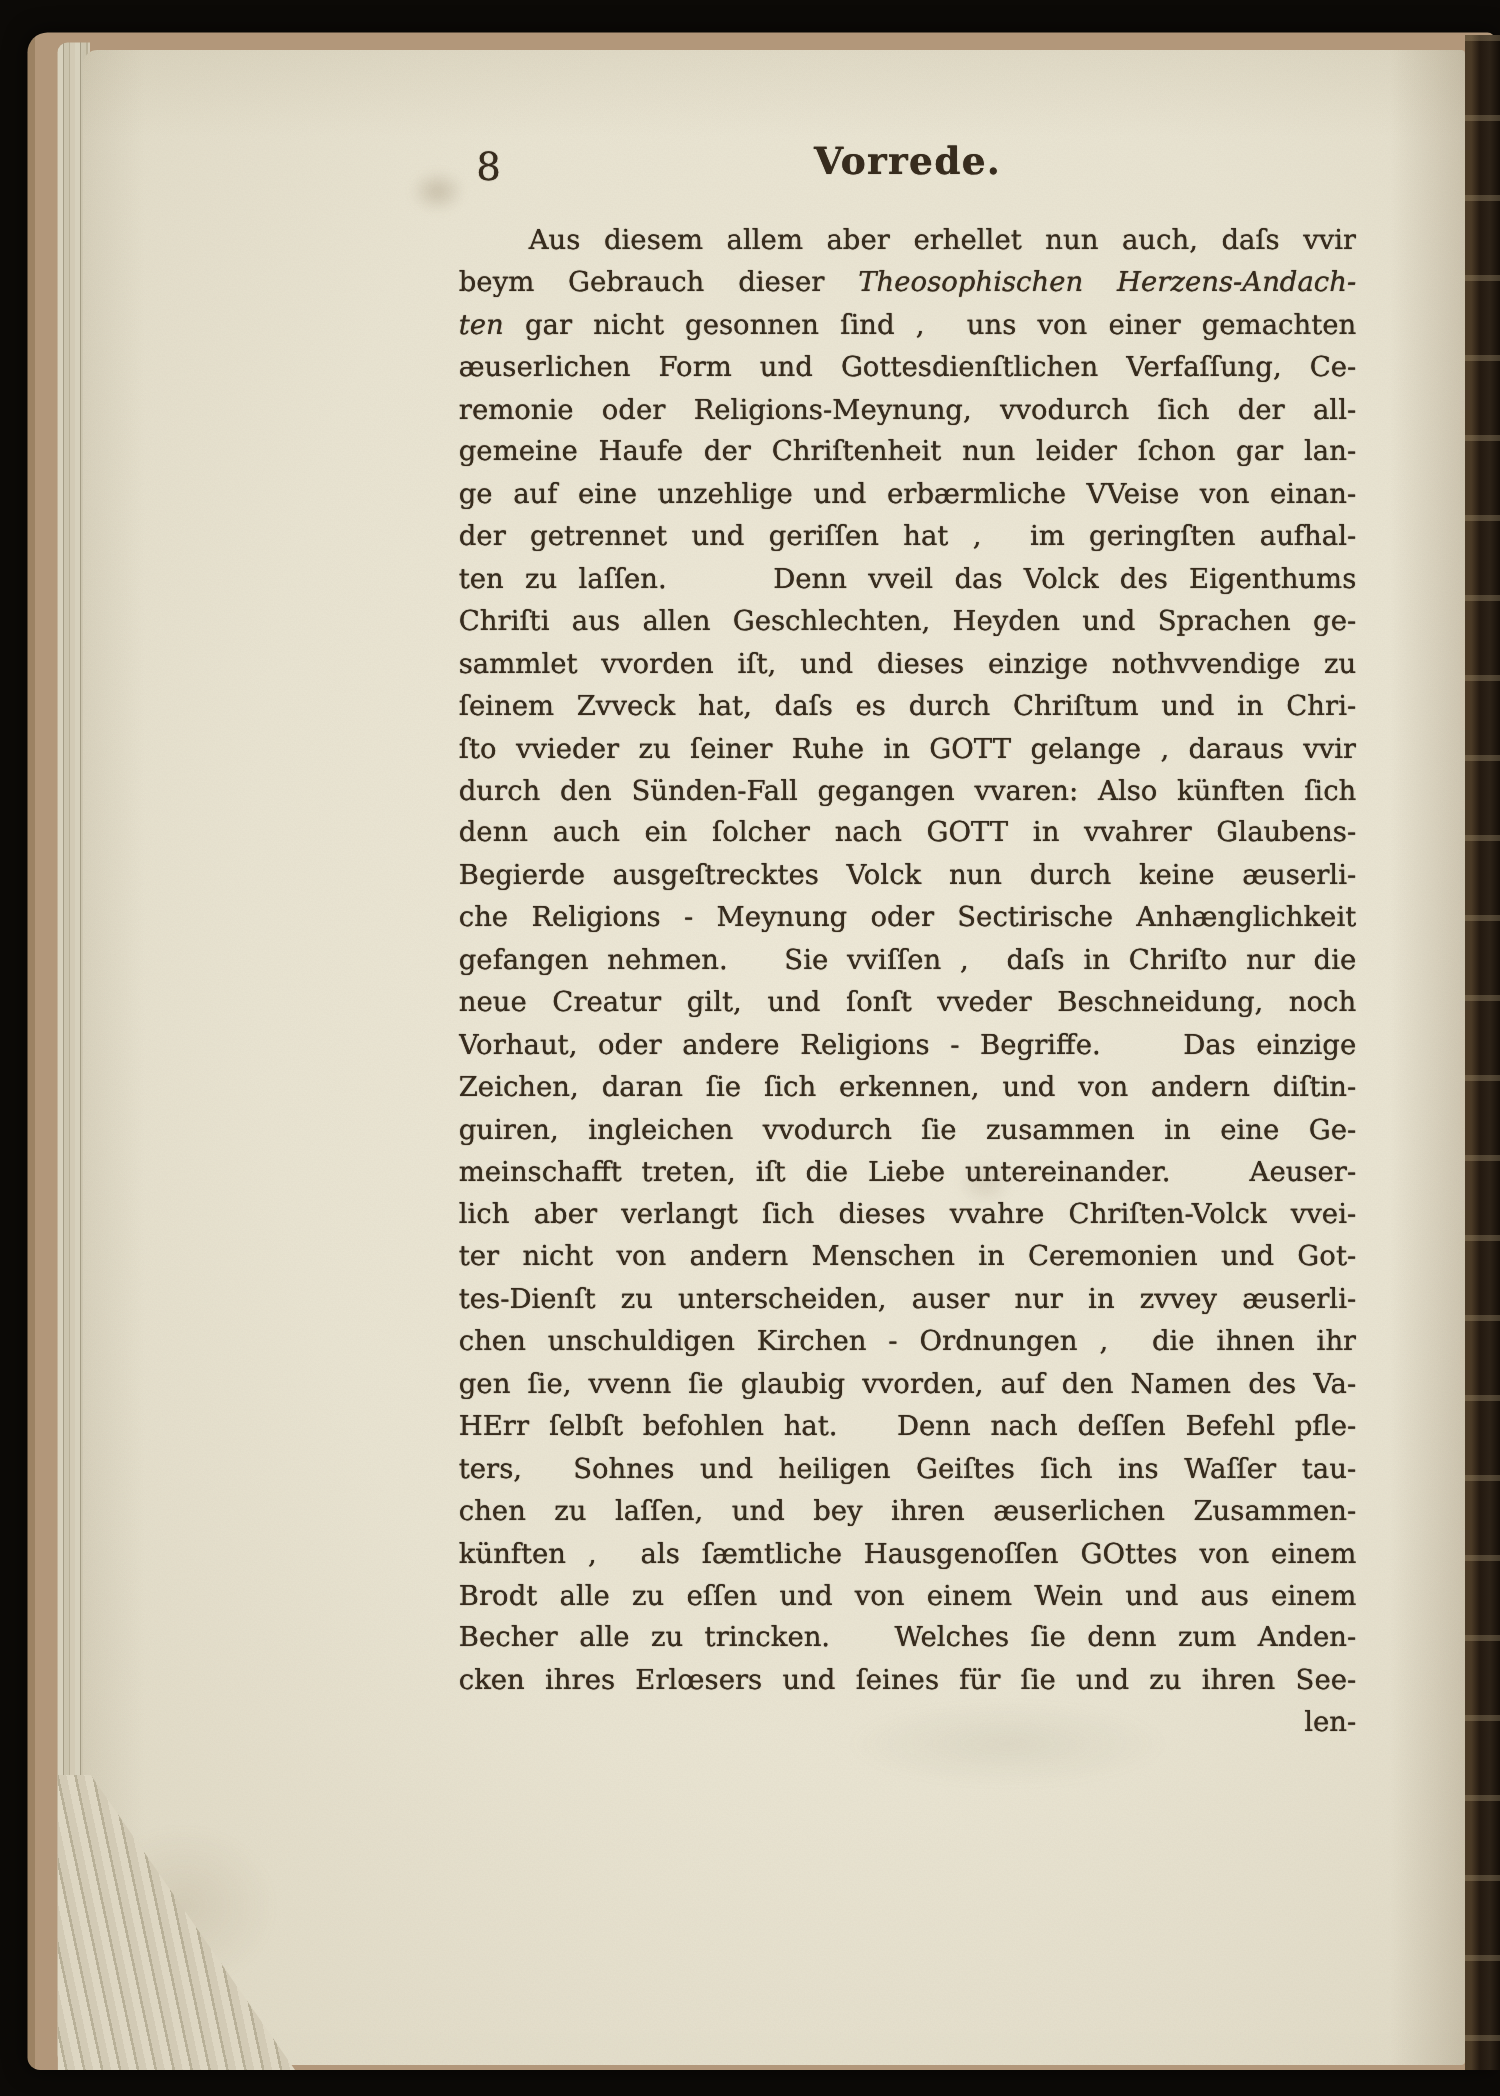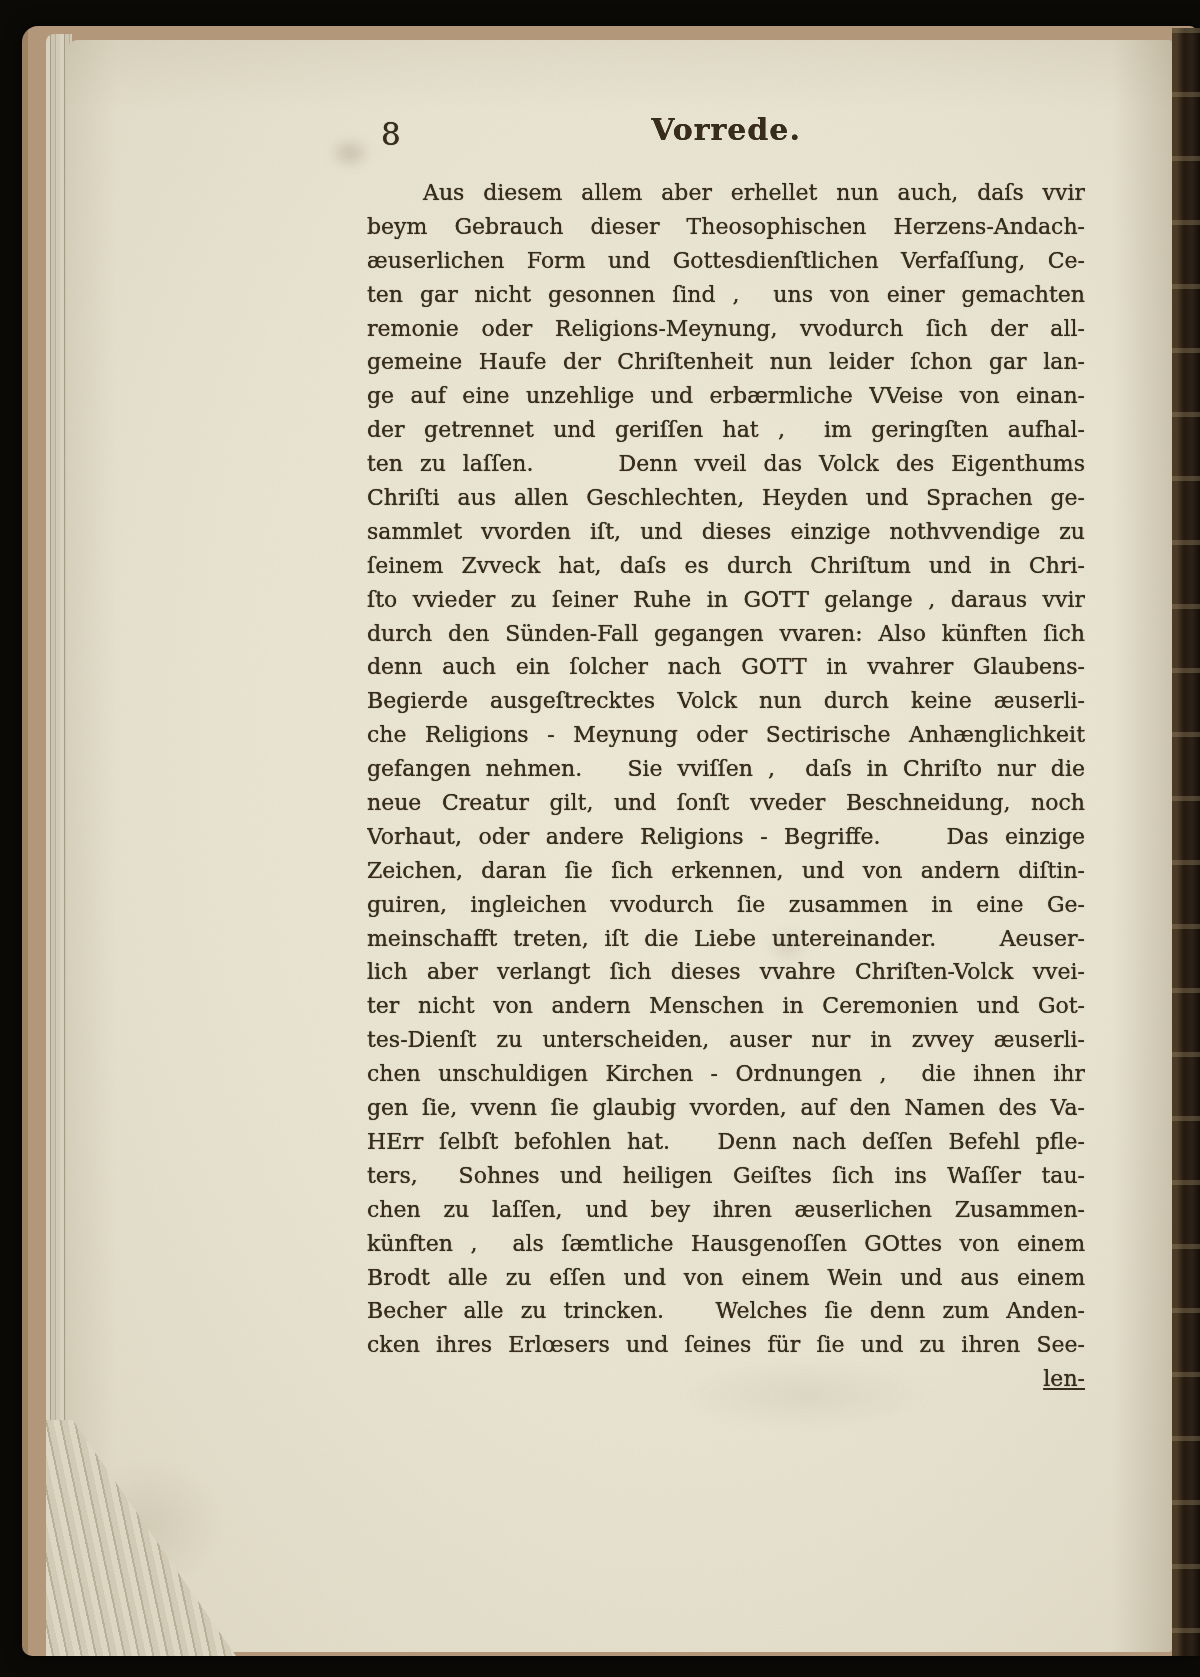--- a/index.html
+++ b/index.html
@@ -75,26 +75,25 @@
     text-shadow:0 0 0.8px currentColor;
     filter:blur(0.15px);
   }
   .line{
     height:33.9px;line-height:33.9px;
     white-space:pre-wrap;
     text-align:justify;text-align-last:justify;
     overflow:hidden;
   }
   .line.indent{padding-left:56px;}
-  .seg.italic{}
+  .seg.italic{font-style:italic;}
   .catchword{
     position:absolute;left:301px;top:1322px;width:718px;
     text-align:right;font-size:22px;line-height:33.9px;
     text-shadow:0 0 0.8px currentColor;
-    text-decoration:underline;
   }
 </style>
 </head>
 <body>
 
 <div class="scene">
   <div class="cover-edge"></div>
   <div class="page-stack"></div>
 
   <div class="page">
@@ -109,22 +108,22 @@
     <div class="stain s1"></div>
     <div class="stain s2"></div>
     <div class="stain s3"></div>
     <div class="stain s4"></div>
 
     <div class="page-number ink">8</div>
     <div class="running-header ink">Vorrede.</div>
     <div class="body ink">
         <div class="line indent"><span class="seg">Aus diesem allem aber erhellet nun auch, daſs vvir</span></div>
         <div class="line"><span class="seg">beym Gebrauch dieser </span><span class="seg italic">Theosophischen Herzens-Andach-</span></div>
+        <div class="line"><span class="seg italic">ten</span><span class="seg"> gar nicht gesonnen ſind ,  uns von einer gemachten</span></div>
         <div class="line"><span class="seg">æuserlichen Form und Gottesdienſtlichen Verfaſſung, Ce-</span></div>
-        <div class="line"><span class="seg italic">ten</span><span class="seg"> gar nicht gesonnen ſind ,  uns von einer gemachten</span></div>
         <div class="line"><span class="seg">remonie oder Religions-Meynung, vvodurch ſich der all-</span></div>
         <div class="line"><span class="seg">gemeine Haufe der Chriſtenheit nun leider ſchon gar lan-</span></div>
         <div class="line"><span class="seg">ge auf eine unzehlige und erbærmliche VVeise von einan-</span></div>
         <div class="line"><span class="seg">der getrennet und geriſſen hat ,  im geringſten aufhal-</span></div>
         <div class="line"><span class="seg">ten zu laſſen.     Denn vveil das Volck des Eigenthums</span></div>
         <div class="line"><span class="seg">Chriſti aus allen Geschlechten, Heyden und Sprachen ge-</span></div>
         <div class="line"><span class="seg">sammlet vvorden iſt, und dieses einzige nothvvendige zu</span></div>
         <div class="line"><span class="seg">ſeinem Zvveck hat, daſs es durch Chriſtum und in Chri-</span></div>
         <div class="line"><span class="seg">ſto vvieder zu ſeiner Ruhe in GOTT gelange , daraus vvir</span></div>
         <div class="line"><span class="seg">durch den Sünden-Fall gegangen vvaren: Also künften ſich</span></div>

